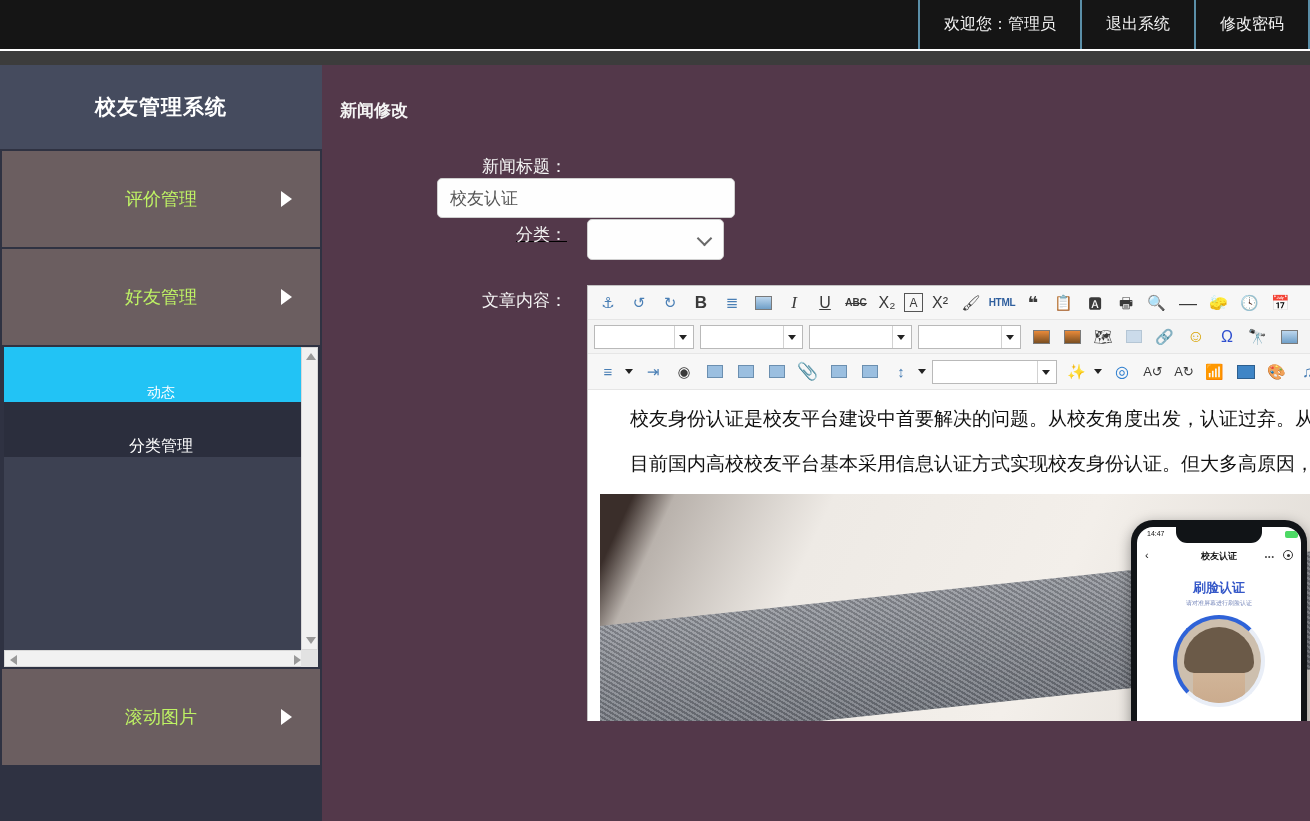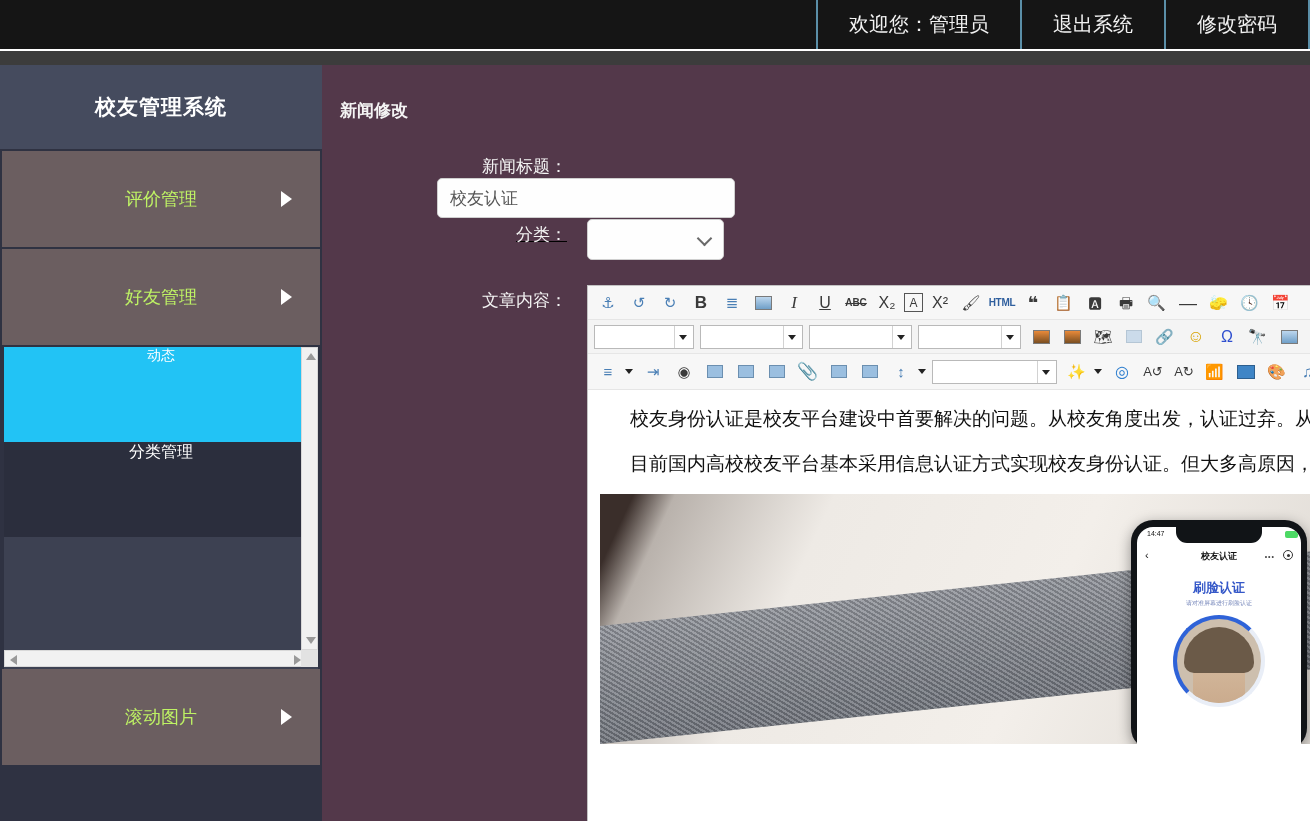--- a/index.html
+++ b/index.html
@@ -16,23 +16,23 @@
     position: absolute; left: 0; top: 0; width: 1310px; height: 51px;
     background: #151515;
     border-bottom: 2px solid #ffffff;
   }
   #topbar-right {
     position: absolute; right: 0; top: 0; height: 49px;
     display: flex; align-items: stretch;
   }
   .top-item {
     display: flex; align-items: center; justify-content: center;
-    padding: 0 31px;
+    padding: 0 24px;
     color: #f2f2f2;
-    font-size: 20px;
+    font-size: 16px;
     border-left: 2px solid #5b8fa8;
     height: 49px;
     white-space: nowrap;
     cursor: pointer;
   }
   .top-item:last-child { border-right: 2px solid #5b8fa8; }
 
   
   #greystrip {
     position: absolute; left: 0; top: 51px; width: 1310px; height: 14px;
@@ -80,22 +80,22 @@
   }
 
   
   #submenu-panel {
     position: relative;
     margin: 2px 2px 0 2px;
     height: 320px;
     background: #3d4152;
   }
   .sub-item {
-    height: 95px;
-    display: flex; align-items: flex-start; justify-content: center;
+    height: 55px;
+    display: flex; align-items: flex-end; justify-content: center;
     color: #ffffff;
     cursor: pointer;
   }
   .sub-item.active { background: #22c3f5; font-size: 14px; }
   .sub-item.normal { background: #2b2e3d; font-size: 16px; }
   #sub-empty { background: #3d4152; height: 160px; }
 
   
   #sub-vscroll {
     position: absolute; right: 0; top: 0; width: 17px; height: 303px;
@@ -111,21 +111,21 @@
   }
   .sb-arrow { position: absolute; width: 0; height: 0; }
   .sb-up    { top: 5px; left: 4px; border-bottom: 7px solid #999; border-left: 5px solid transparent; border-right: 5px solid transparent; }
   .sb-down  { bottom: 5px; left: 4px; border-top: 7px solid #999; border-left: 5px solid transparent; border-right: 5px solid transparent; }
   .sb-left  { left: 5px; top: 4px; border-right: 7px solid #999; border-top: 5px solid transparent; border-bottom: 5px solid transparent; }
   .sb-right { right: 5px; top: 4px; border-left: 7px solid #999; border-top: 5px solid transparent; border-bottom: 5px solid transparent; }
 
   
   #main {
     position: absolute; left: 322px; top: 65px;
-    width: 988px; height: 756px;
+    width: 988px; height: 656px;
     background: #53384a;
     overflow: hidden;
   }
   #page-title {
     position: absolute; left: 18px; top: 34px;
     color: #f4f4f4; font-size: 17px; font-weight: bold;
   }
   .form-row { position: absolute; display: flex; align-items: flex-start; }
   .form-label {
     color: #f4f4f4; font-size: 17px;

